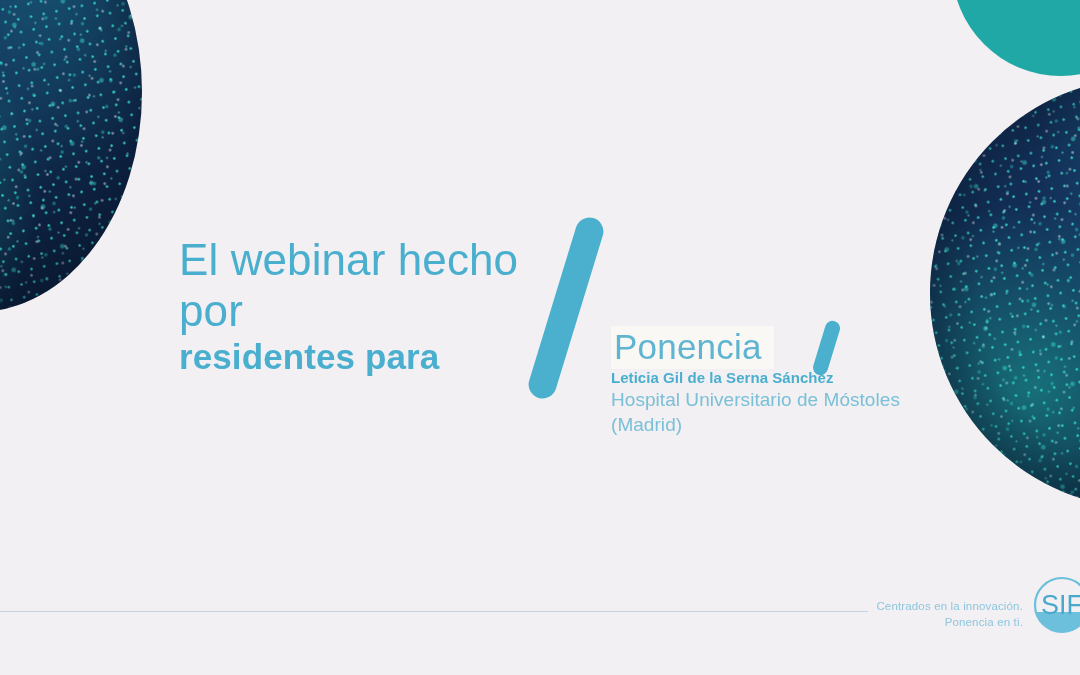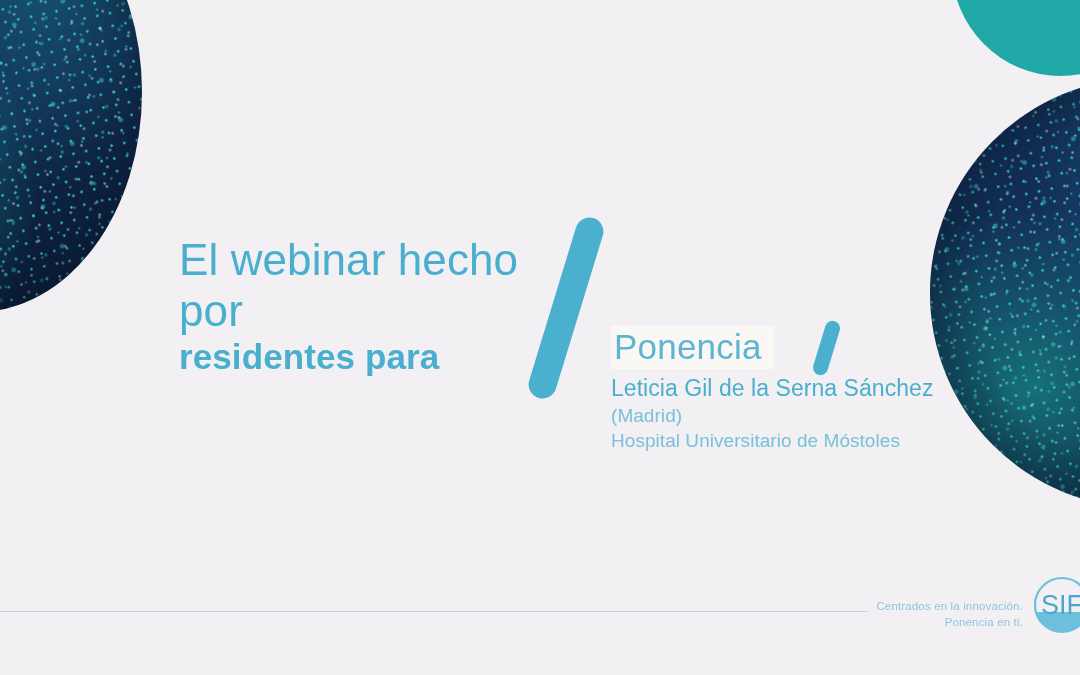--- a/index.html
+++ b/index.html
@@ -129,23 +129,23 @@
     display: inline-block;
     font-size: 35px;
     font-weight: 400;
     color: #5fb4d2;
     background: #faf8f4;
     padding: 1px 12px 3px 3px;
     letter-spacing: .2px;
     line-height: 1.12;
   }
   #speaker-name {
-    margin-top: 6px;
-    font-size: 23px;
-    font-weight: 400;
+    margin-top: 0;
+    font-size: 15px;
+    font-weight: 700;
     color: #4aafcf;
     letter-spacing: .05px;
     line-height: 1.2;
   }
   .speaker-affil {
     font-size: 19px;
     font-weight: 400;
     color: #79c0d8;
     line-height: 1.32;
     letter-spacing: .05px;
@@ -206,22 +206,22 @@
   <div id="headline">
     <span class="line-light">El webinar hecho por</span>
     <span class="line-bold">residentes para</span>
   </div>
 
   <div class="slash" id="slash-big"></div>
 
   <div id="ponencia-block">
     <div id="ponencia-label">Ponencia</div>
     <div id="speaker-name">Leticia Gil de la Serna Sánchez</div>
+    <div class="speaker-affil">Hospital Universitario de Móstoles</div>
     <div class="speaker-affil">(Madrid)</div>
-    <div class="speaker-affil">Hospital Universitario de Móstoles</div>
   </div>
 
   <div class="slash" id="slash-small"></div>
 
   <div id="footer-rule"></div>
 
   <div id="tagline">
     <div>Centrados en la innovación.</div>
     <div>Ponencia en ti.</div>
   </div>

